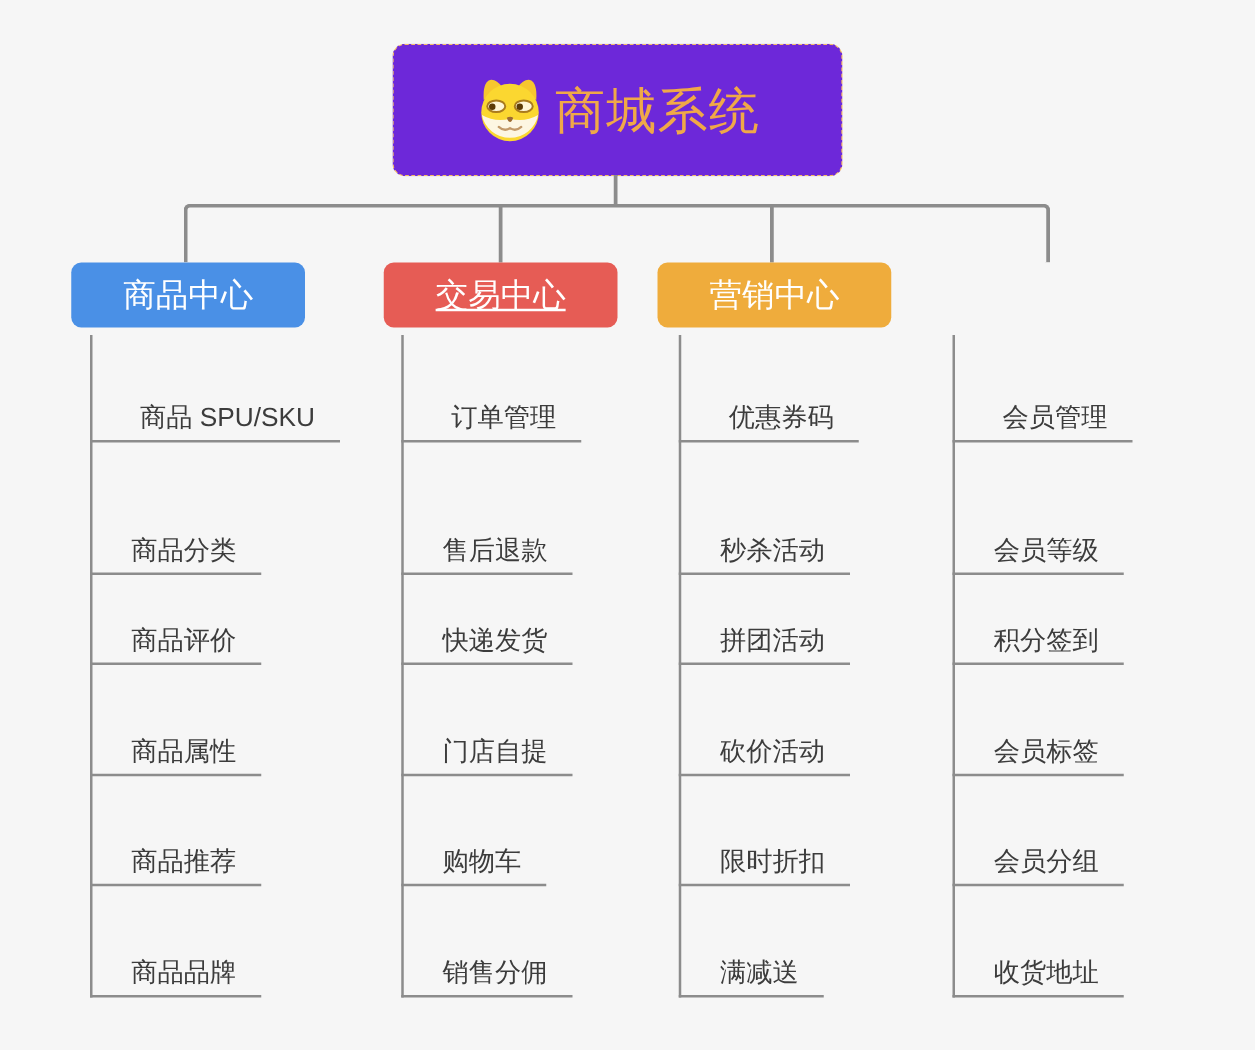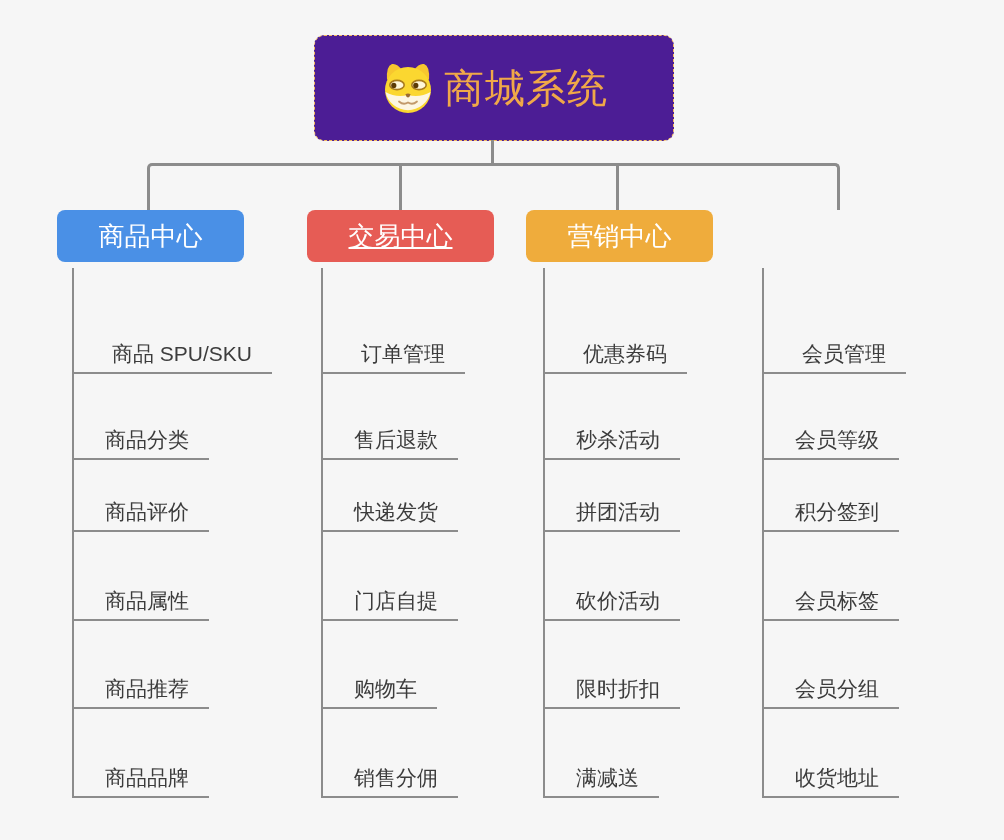--- a/index.html
+++ b/index.html
@@ -7,21 +7,21 @@
     width:1004px;height:840px;
     background:#F6F6F6;
     font-family:"Liberation Sans","DejaVu Sans",sans-serif;
     overflow:hidden;
   }
   .canvas{position:relative;width:1004px;height:840px;}
 
   
   .root-node{
     position:absolute;left:314px;top:35px;width:360px;height:106px;
-    background:#4c1d95;border:1px dashed #F6BD62;border-radius:10px;
+    background:#6d28d9;border:1px dashed #F6BD62;border-radius:10px;
     box-sizing:border-box;
     display:flex;align-items:center;justify-content:center;gap:8px;
     cursor:default;
   }
   .root-label{font-size:40px;color:#F0A848;letter-spacing:1px;}
   .doge{width:56px;height:52px;flex:0 0 auto;}
 
   
   .conn{background:#8C8C8C;position:absolute;}
   .root-stub{left:491px;top:140px;width:3px;height:25px;}
@@ -52,21 +52,21 @@
   .col-4{left:762px;}
   .trunk{position:absolute;left:0;top:0;width:2px;height:530px;background:#8C8C8C;}
   .leaf{
     position:absolute;left:0;height:44px;box-sizing:border-box;
     display:flex;align-items:flex-end;
     padding:0 20px 4px 33px;
     border-bottom:2px solid #8C8C8C;
     font-size:21px;color:#3C3C3C;white-space:nowrap;
     cursor:default;
   }
-  .r1{top:62px;padding-left:40px;}  .r2{top:148px;} .r3{top:220px;}
+  .r1{top:42px;padding-left:40px;}  .r2{top:148px;} .r3{top:220px;}
   .r4{top:309px;} .r5{top:397px;} .r6{top:486px;}
 </style>
 </head>
 <body>
 
 <div class="canvas">
 
   <div class="root-node">
     <svg class="doge" viewBox="0 0 56 52" aria-hidden="true">
 

